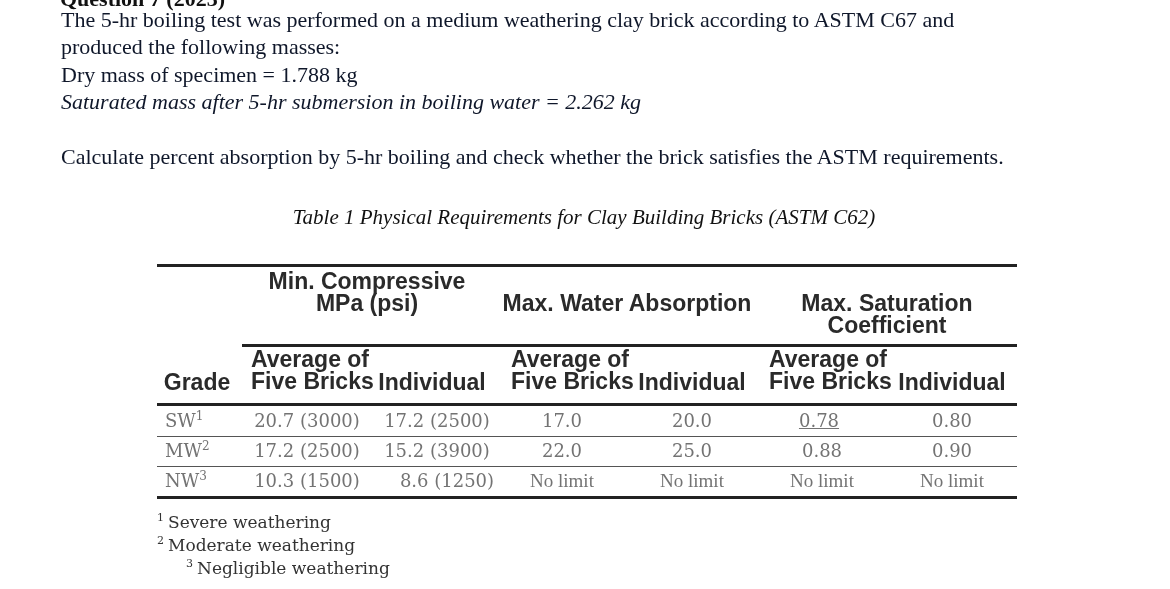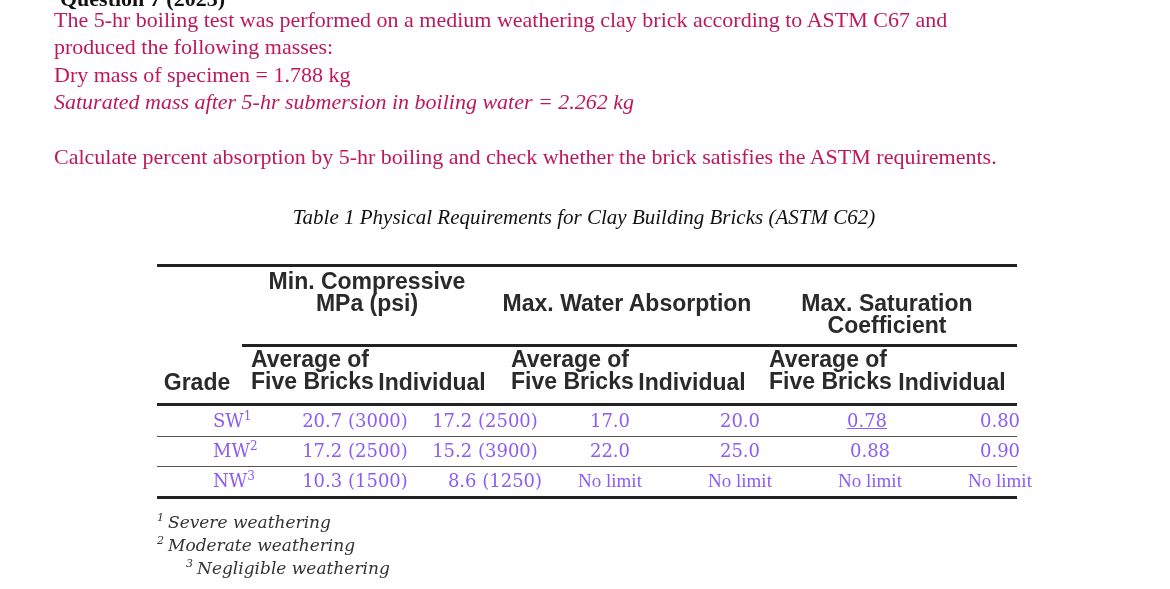--- a/index.html
+++ b/index.html
@@ -2,31 +2,31 @@
 <html><head>
 <meta charset="utf-8">
 <style>
   html, body { margin: 0; padding: 0; background: #ffffff; }
   body { width: 1170px; height: 589px; position: relative; overflow: hidden; color: #111; }
   .serif { font-family: "Liberation Serif", "DejaVu Serif", serif; }
   .sans { font-family: "Liberation Sans", "DejaVu Sans", sans-serif; }
   .slab { font-family: "DejaVu Serif", "Liberation Serif", serif; }
 
   .cutoff { position: absolute; left: 60px; top: -14px; font-size: 22px; font-weight: bold; color: #111; }
-  .q-line { position: absolute; left: 54px; font-size: 22px; line-height: 27px; white-space: nowrap; color: #be185d; }
+  .q-line { position: absolute; left: 61px; font-size: 22px; line-height: 27px; white-space: nowrap; color: #0f172a; }
 
   .caption { position: absolute; left: 0; width: 1170px; top: 205px; text-align: center; font-size: 21px; font-style: italic; padding-right: 0px; box-sizing: border-box; padding-left: 26px; }
   .caption span { display: inline-block; margin-left: -0px; position: relative; left: -14px; }
 
   .table { position: absolute; left: 157px; top: 264px; width: 860px; height: 236px; }
   .rule { position: absolute; background: #222; }
   .hdr { position: absolute; font-size: 23px; font-weight: bold; color: #2a2a2a; text-align: center; line-height: 22px; white-space: nowrap; }
-  .cell { position: absolute; font-size: 18px; color: #8b5cf6; text-align: center; white-space: nowrap; line-height: 22px; margin-left: 48px; }
+  .cell { position: absolute; font-size: 18px; color: #737373; text-align: center; white-space: nowrap; line-height: 22px; }
   .cell sup { font-size: 12px; vertical-align: 7px; line-height: 0; }
-  .fn { position: absolute; left: 157px; font-size: 17px; color: #333; white-space: nowrap; line-height: 22px; font-style: italic; }
+  .fn { position: absolute; left: 157px; font-size: 17px; color: #333; white-space: nowrap; line-height: 22px; }
   .fn sup { font-size: 11px; vertical-align: 7px; line-height: 0; margin-right: 4px; }
 </style>
 </head>
 <body>
 
 <div class="cutoff serif">Question 7 (2023)</div>
 <div class="q-line serif" style="top:6px;">The 5-hr boiling test was performed on a medium weathering clay brick according to ASTM C67 and</div>
 <div class="q-line serif" style="top:33px;">produced the following masses:</div>
 <div class="q-line serif" style="top:61px;">Dry mass of specimen = 1.788 kg</div>
 <div class="q-line serif" style="top:88px;font-style:italic;">Saturated mass after 5-hr submersion in boiling water = 2.262 kg</div>

